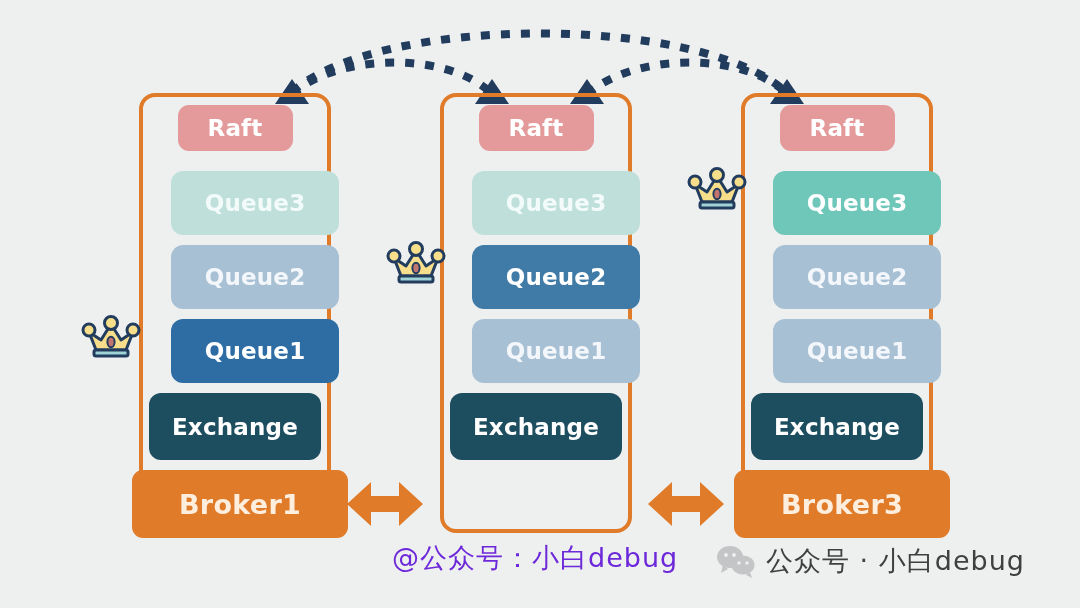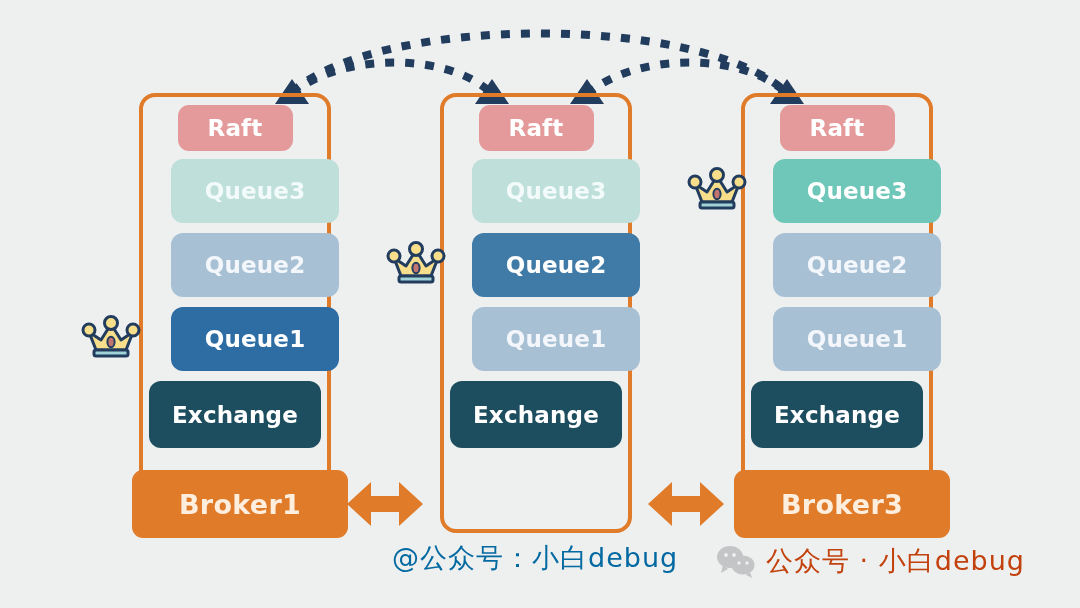--- a/index.html
+++ b/index.html
@@ -67,21 +67,21 @@
     letter-spacing: .2px;
     box-sizing: border-box;
     text-align: center;
   }
 
   .raft-pill {
     width: 115px;
     height: 46px;
     border-radius: 11px;
     font-size: 23px;
-    margin-bottom: 8px;
+    margin-bottom: 20px;
   }
 
   .queue-block {
     width: 168px;
     height: 64px;
     border-radius: 12px;
     font-size: 23px;
     margin-bottom: 10px;
     margin-left: 40px;
   }
@@ -132,32 +132,32 @@
   }
   #link-arrow-1-2 { left: 347px; }
   #link-arrow-2-3 { left: 648px; }
 
   
   #watermark-left {
     position: absolute;
     left: 392px;
     top: 540px;
     font-size: 27px;
-    color: #0369a1;
+    color: #6d28d9;
     letter-spacing: 1px;
     white-space: nowrap;
   }
   #watermark-right {
     position: absolute;
     left: 716px;
     top: 543px;
     display: flex;
     align-items: center;
     gap: 10px;
-    color: #c2410c;
+    color: #404040;
     font-size: 27px;
     letter-spacing: 1px;
     white-space: nowrap;
   }
   #wechat-logo-icon { width: 40px; height: 34px; flex: 0 0 auto; }
 </style>
 </head>
 <body>
 
 <div id="stage">

